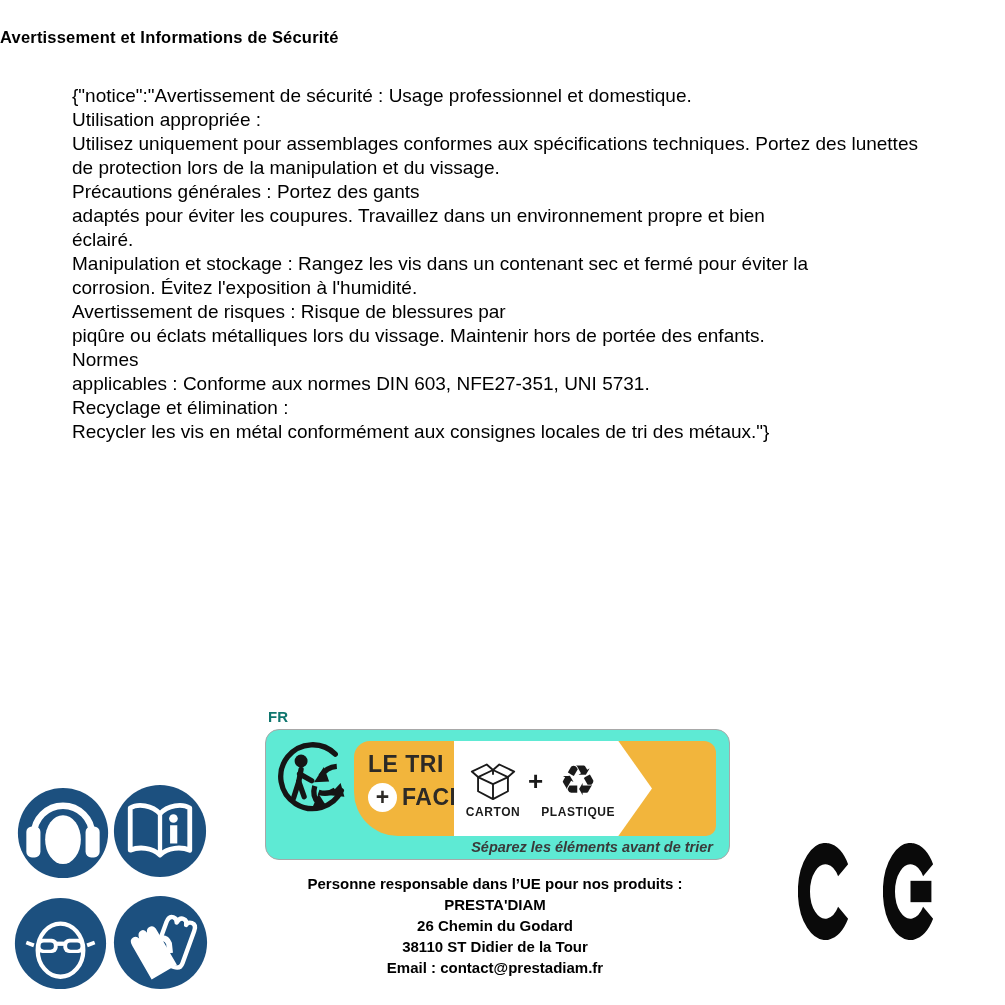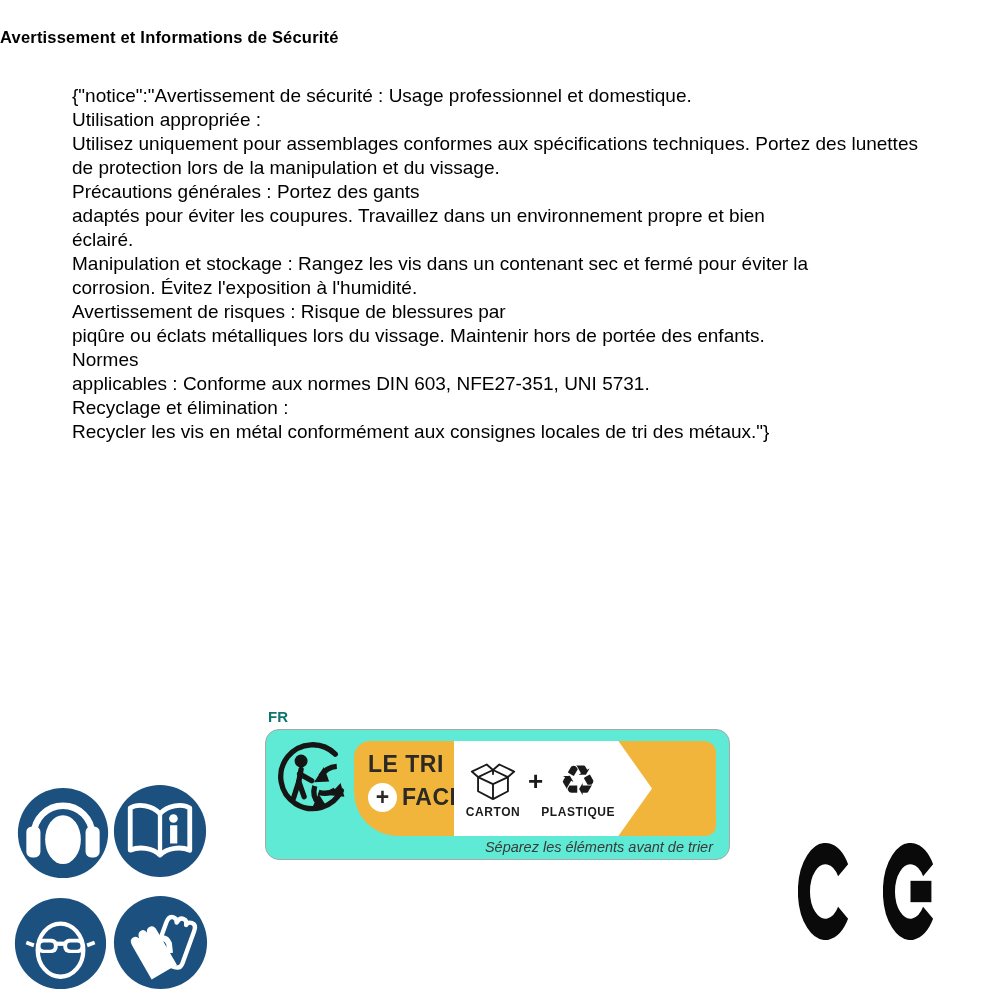--- a/index.html
+++ b/index.html
@@ -32,21 +32,21 @@
   .white-arrow{position:absolute;left:100px;top:0;width:198px;height:95px;background:#fff;
                clip-path:polygon(0 0,83% 0,100% 50%,83% 100%,0 100%);
                display:flex;align-items:center;justify-content:flex-start;
                padding-left:10px;gap:6px;box-sizing:border-box;}
   .material{display:flex;flex-direction:column;align-items:center;width:58px;}
   .material .mat-label{font-size:12px;font-weight:bold;color:#1a1a1a;letter-spacing:.6px;margin-top:2px;}
   .mat-plus{font-size:26px;font-weight:800;color:#1a1a1a;margin:0 0 14px 0;}
   .recycle-glyph{font-size:42px;line-height:44px;color:#1a1a1a;}
   .bin-wrap{position:absolute;right:7px;top:5px;width:56px;height:84px;}
   .separez{position:absolute;right:16px;top:106px;height:24px;line-height:22px;
-           font-size:14.5px;font-weight:normal;font-style:italic;color:#3a3a3a;}
+           font-size:14.5px;font-weight:bold;font-style:italic;color:#3a3a3a;}
 
   
   .picto{position:absolute;}
   .picto svg{display:block;}
 
   
   .contact{position:absolute;left:250px;top:873px;width:490px;text-align:center;
            font-size:15px;font-weight:bold;line-height:21px;white-space:pre-line;}
 
   
@@ -170,20 +170,25 @@
       <g transform="rotate(20 62 48)">
         <path d="M50 32 q0-7 5-7 q4 0 5 4 q1-6 5.5-6 q4 0 4.5 5 q1-4 5-4 q5 0 5 7 L80 66 q0 7 -7 7 L57 73 q-7 0 -7-7 Z" fill="#1C507F" stroke="#fff" stroke-width="4.5" stroke-linejoin="round"></path>
       </g>
       <g transform="rotate(-30 42 62)">
         <path d="M28 44 q0-7 5-7 q4 0 5 4 q1-6 5.5-6 q4 0 4.5 5 q1-4 5-4 q5 0 5 7 L58 84 L28 84 Z" fill="#fff"></path>
         <path d="M57 52 q6 2 5 9 L58 70" fill="none" stroke="#fff" stroke-width="6"></path>
       </g>
     </svg>
   </div>
 
+  <div class="contact">Personne responsable dans l’UE pour nos produits :
+PRESTA'DIAM
+26 Chemin du Godard
+38110 ST Didier de la Tour
+Email : contact@prestadiam.fr</div>
 
   <div class="ce-mark" role="img" aria-label="CE">
     <svg width="55" height="97" viewBox="0 0 100 100" preserveAspectRatio="none">
       <path d="M82 28 A39 39 0 1 0 82 72" fill="none" stroke="#0a0a0a" stroke-width="22"></path>
     </svg>
     <svg width="55" height="97" viewBox="0 0 100 100" preserveAspectRatio="none">
       <path d="M82 28 A39 39 0 1 0 82 72" fill="none" stroke="#0a0a0a" stroke-width="22"></path>
       <rect x="50" y="39" width="38" height="22" fill="#0a0a0a"></rect>
     </svg>
   </div>

